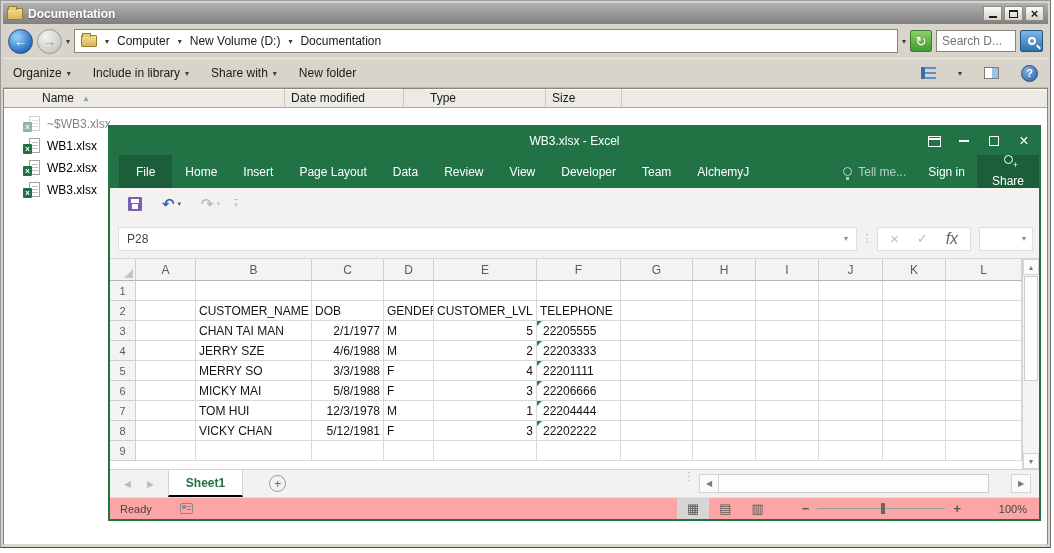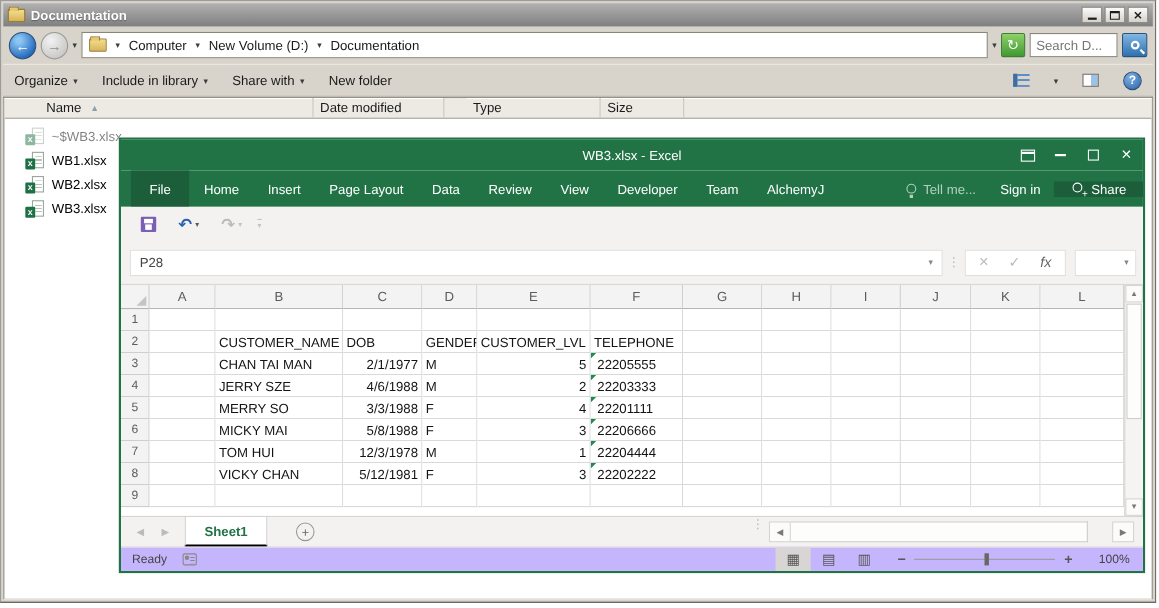--- a/index.html
+++ b/index.html
@@ -108,21 +108,21 @@
   .x-tabs { height:33px; background:#217346; display:flex; align-items:stretch; color:#fff; flex:0 0 auto;
     padding-left:9px; font-size:12px; }
   .x-tabs .tab { display:flex; align-items:center; padding:0 13px; white-space:nowrap; }
   .x-tabs .tab.file { background:#1b5e39; padding:0 17px; }
   .x-right-tabs { margin-left:auto; display:flex; align-items:center; }
   .tellme { display:flex; align-items:center; gap:6px; color:rgba(255,255,255,.65); padding:0 10px; }
   .bulb { width:9px; height:9px; border:1px solid rgba(255,255,255,.65); border-radius:50%; position:relative; }
   .bulb::after { content:""; position:absolute; left:2px; top:9px; width:3px; height:3px;
     background:rgba(255,255,255,.65); }
   .signin { display:flex; align-items:center; padding:0 12px; }
-  .sharebtn { display:flex; align-items:center; gap:7px; background:#1b5e39; padding:0 15px; }
+  .sharebtn { display:flex; align-items:center; gap:7px; background:#1b5e39; padding:0 15px;flex-direction:column; }
   .person { width:12px; height:12px; position:relative; }
   .person::before { content:""; position:absolute; left:2px; top:0; width:7px; height:7px; border:1.5px solid #fff;
     border-radius:50%; }
   .person::after { content:"+"; position:absolute; right:-4px; bottom:-3px; font-size:9px; color:#fff; }
 
   .x-qat { height:31px; background:#f3f2f1; display:flex; align-items:center; gap:8px; padding-left:12px;
     flex:0 0 auto; }
   .icon-save { width:14px; height:14px; background:#7a5fb5; position:relative; border-radius:1px; }
   .icon-save::before { content:""; position:absolute; left:3px; top:2px; right:3px; height:4px; background:#fff; }
   .icon-save::after { content:""; position:absolute; left:4px; bottom:2px; right:4px; height:5px; background:#fff; }
@@ -137,21 +137,21 @@
     flex:0 0 auto; }
   .namebox { width:739px; height:24px; background:#fff; border:1px solid #e1dfdd; display:flex; align-items:center;
     padding:0 8px; color:#444; }
   .namebox .nbdd { margin-left:auto; font-size:8px; color:#8a8886; }
   .fdots { width:20px; text-align:center; color:#b5b3b1; font-size:11px; letter-spacing:0; }
   .fbtns { height:24px; background:#fff; border:1px solid #e1dfdd; display:flex; align-items:center; gap:18px;
     padding:0 12px; }
   .fx-cancel { color:#bdbbb9; font-size:12px; }
   .fx-cancel::before { content:"\00d7"; font-size:15px; }
   .fx-enter::before { content:"\2713"; color:#bdbbb9; font-size:13px; }
-  .fx-fn { color:#6a6867; font-style:italic; font-size:13px; }
+  .fx-fn { color:#6a6867; font-style:italic; font-size:16px; }
   .fmlbar { flex:1; height:24px; background:#fff; border:1px solid #e1dfdd; margin-left:8px; display:flex;
     align-items:center; padding:0 6px; }
   .fmlbar .nbdd { margin-left:auto; font-size:8px; color:#8a8886; }
 
   .x-gridwrap { flex:1; display:flex; border-top:1px solid #d6d4d2; overflow:hidden; background:#fff; }
   .x-grid { flex:1; display:grid;
     grid-template-columns:26px 60px 116px 72px 50px 103px 84px 72px 63px 63px 64px 63px minmax(0,1fr);
     grid-template-rows:22px repeat(9,20px); overflow:hidden; }
   .ch, .rh, .corner { background:#f3f3f3; border-right:1px solid #d0cecc; border-bottom:1px solid #b7b5b3;
     display:flex; align-items:center; justify-content:center; color:#5c5c5c; font-size:12px; }
@@ -179,22 +179,22 @@
     border-right:1px solid #d6d4d2; border-bottom:2px solid #000000; color:#217346; font-weight:bold; }
   .addsheet { width:17px; height:17px; border:1px solid #9a9896; border-radius:50%; color:#6a6867; display:flex;
     align-items:center; justify-content:center; font-size:12px; margin:auto 0 auto 26px; }
   .x-sheetrow .spacer { flex:1; }
   .hscroll { display:flex; align-items:center; margin:4px 8px 4px 0; }
   .hs-btn { width:20px; height:19px; background:#fbfbfa; border:1px solid #d6d4d2; color:#7a7876; font-size:8px;
     display:flex; align-items:center; justify-content:center; }
   .hs-thumb { width:270px; height:19px; background:#fdfdfc; border:1px solid #cfcdcb; border-left:none; }
   .hs-track { width:22px; height:19px; }
 
-  .x-status { height:22px; background:#c4b5fd; border-top:1px solid #e1dfdd; display:flex; align-items:center;
-    padding:0 12px 0 10px; gap:14px; color:#444; font-size:11px; flex:0 0 auto; }
+  .x-status { height:22px; background:#fca5a5; border-top:1px solid #e1dfdd; display:flex; align-items:center;
+    padding:0 12px 0 10px; gap:28px; color:#444; font-size:11px; flex:0 0 auto; }
   .macroicon { width:13px; height:11px; border:1px solid #8a8886; border-radius:2px; position:relative; }
   .macroicon::before { content:""; position:absolute; left:1px; top:1px; width:4px; height:4px; border-radius:50%;
     background:#8a8886; }
   .macroicon::after { content:""; position:absolute; right:1px; top:2px; width:4px; height:6px;
     background:repeating-linear-gradient(#8a8886 0 1px,transparent 1px 3px); }
   .x-status .spacer { flex:1; }
   .viewbtns { display:flex; align-items:stretch; height:100%; }
   .vb { padding:0 10px; display:flex; align-items:center; color:#5a5857; font-size:13px; }
   .vb.active { background:#d8d6d4; }
   .zoomctl { display:flex; align-items:center; gap:8px; }

